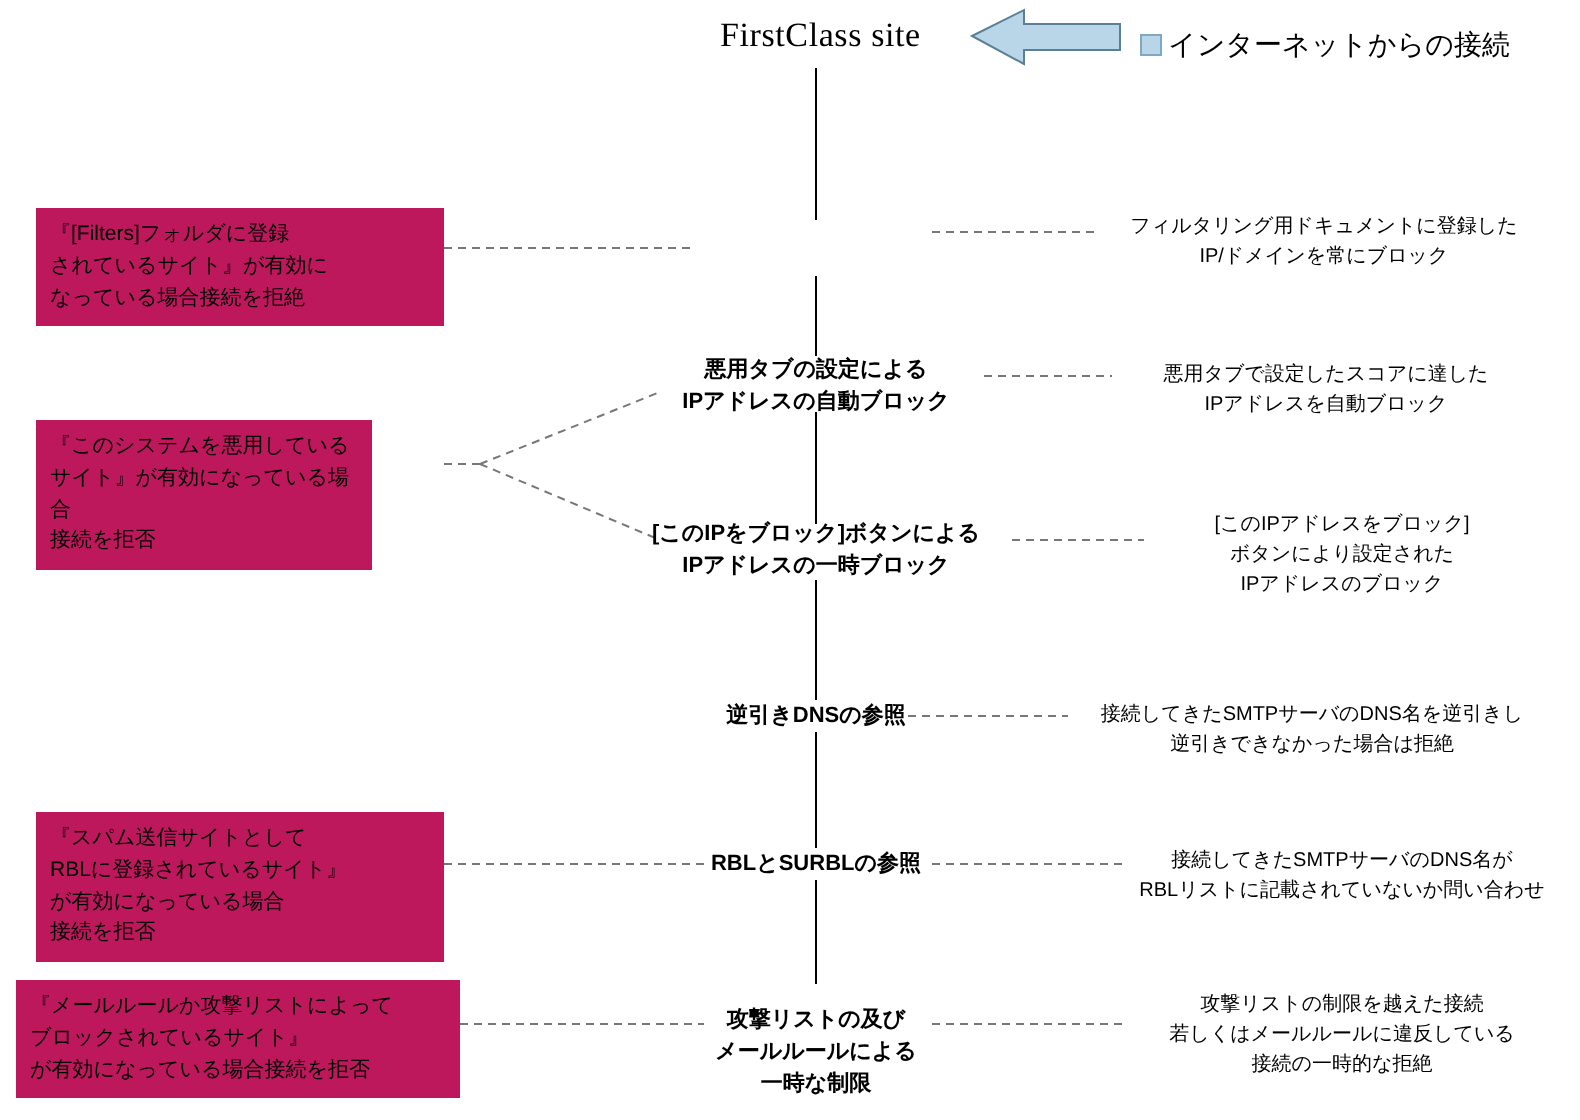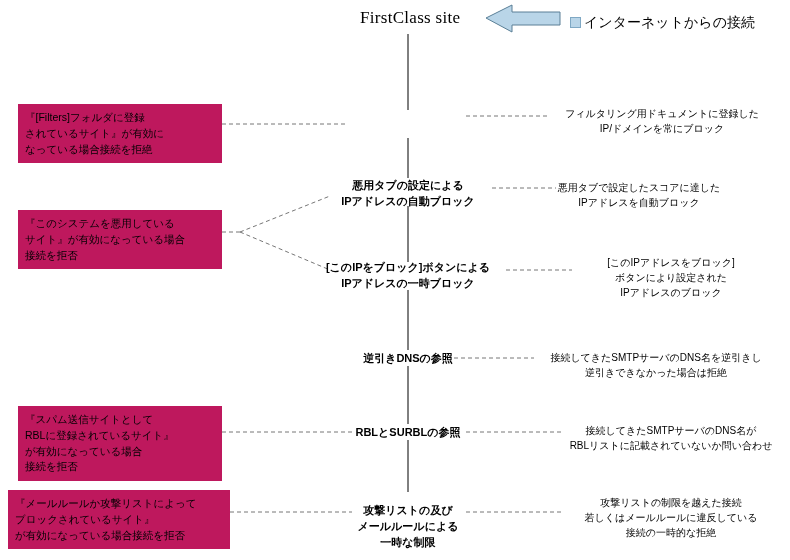--- a/index.html
+++ b/index.html
@@ -125,37 +125,37 @@
   <div class="node" style="left:346px; top:425px; width:124px;">RBLとSURBLの参照</div>
 
   <div class="node" style="left:344px; top:491px; width:128px;margin-top:12px;">攻撃リストの及び
 メールルールによる
 一時な制限</div>
 
   <div class="note" style="left:18px; top:104px; width:204px;">『[Filters]フォルダに登録
 されているサイト』が有効に
 なっている場合接続を拒絶</div>
 
-  <div class="note" style="left:18px; top:210px; width:204px;">『このシステムを悪用している
+  <div class="note" style="left:18px; top:210px; width:168px;">『このシステムを悪用している
 サイト』が有効になっている場合
 接続を拒否</div>
 
   <div class="note" style="left:18px; top:406px; width:204px;">『スパム送信サイトとして
 RBLに登録されているサイト』
 が有効になっている場合
 接続を拒否</div>
 
   <div class="note" style="left:8px; top:490px; width:222px;">『メールルールか攻撃リストによって
 ブロックされているサイト』
 が有効になっている場合接続を拒否</div>
 
   <div class="rightlabel" style="left:548px; top:106px; width:228px;">フィルタリング用ドキュメントに登録した
 IP/ドメインを常にブロック</div>
 
-  <div class="rightlabel" style="left:532px; top:180px; width:214px;">悪用タブで設定したスコアに達した
+  <div class="rightlabel" style="left:556px; top:180px; width:214px;">悪用タブで設定したスコアに達した
 IPアドレスを自動ブロック</div>
 
   <div class="rightlabel" style="left:572px; top:255px; width:198px;">[このIPアドレスをブロック]
 ボタンにより設定された
 IPアドレスのブロック</div>
 
   <div class="rightlabel" style="left:534px; top:350px; width:244px;">接続してきたSMTPサーバのDNS名を逆引きし
 逆引きできなかった場合は拒絶</div>
 
   <div class="rightlabel" style="left:562px; top:423px; width:218px;">接続してきたSMTPサーバのDNS名が

